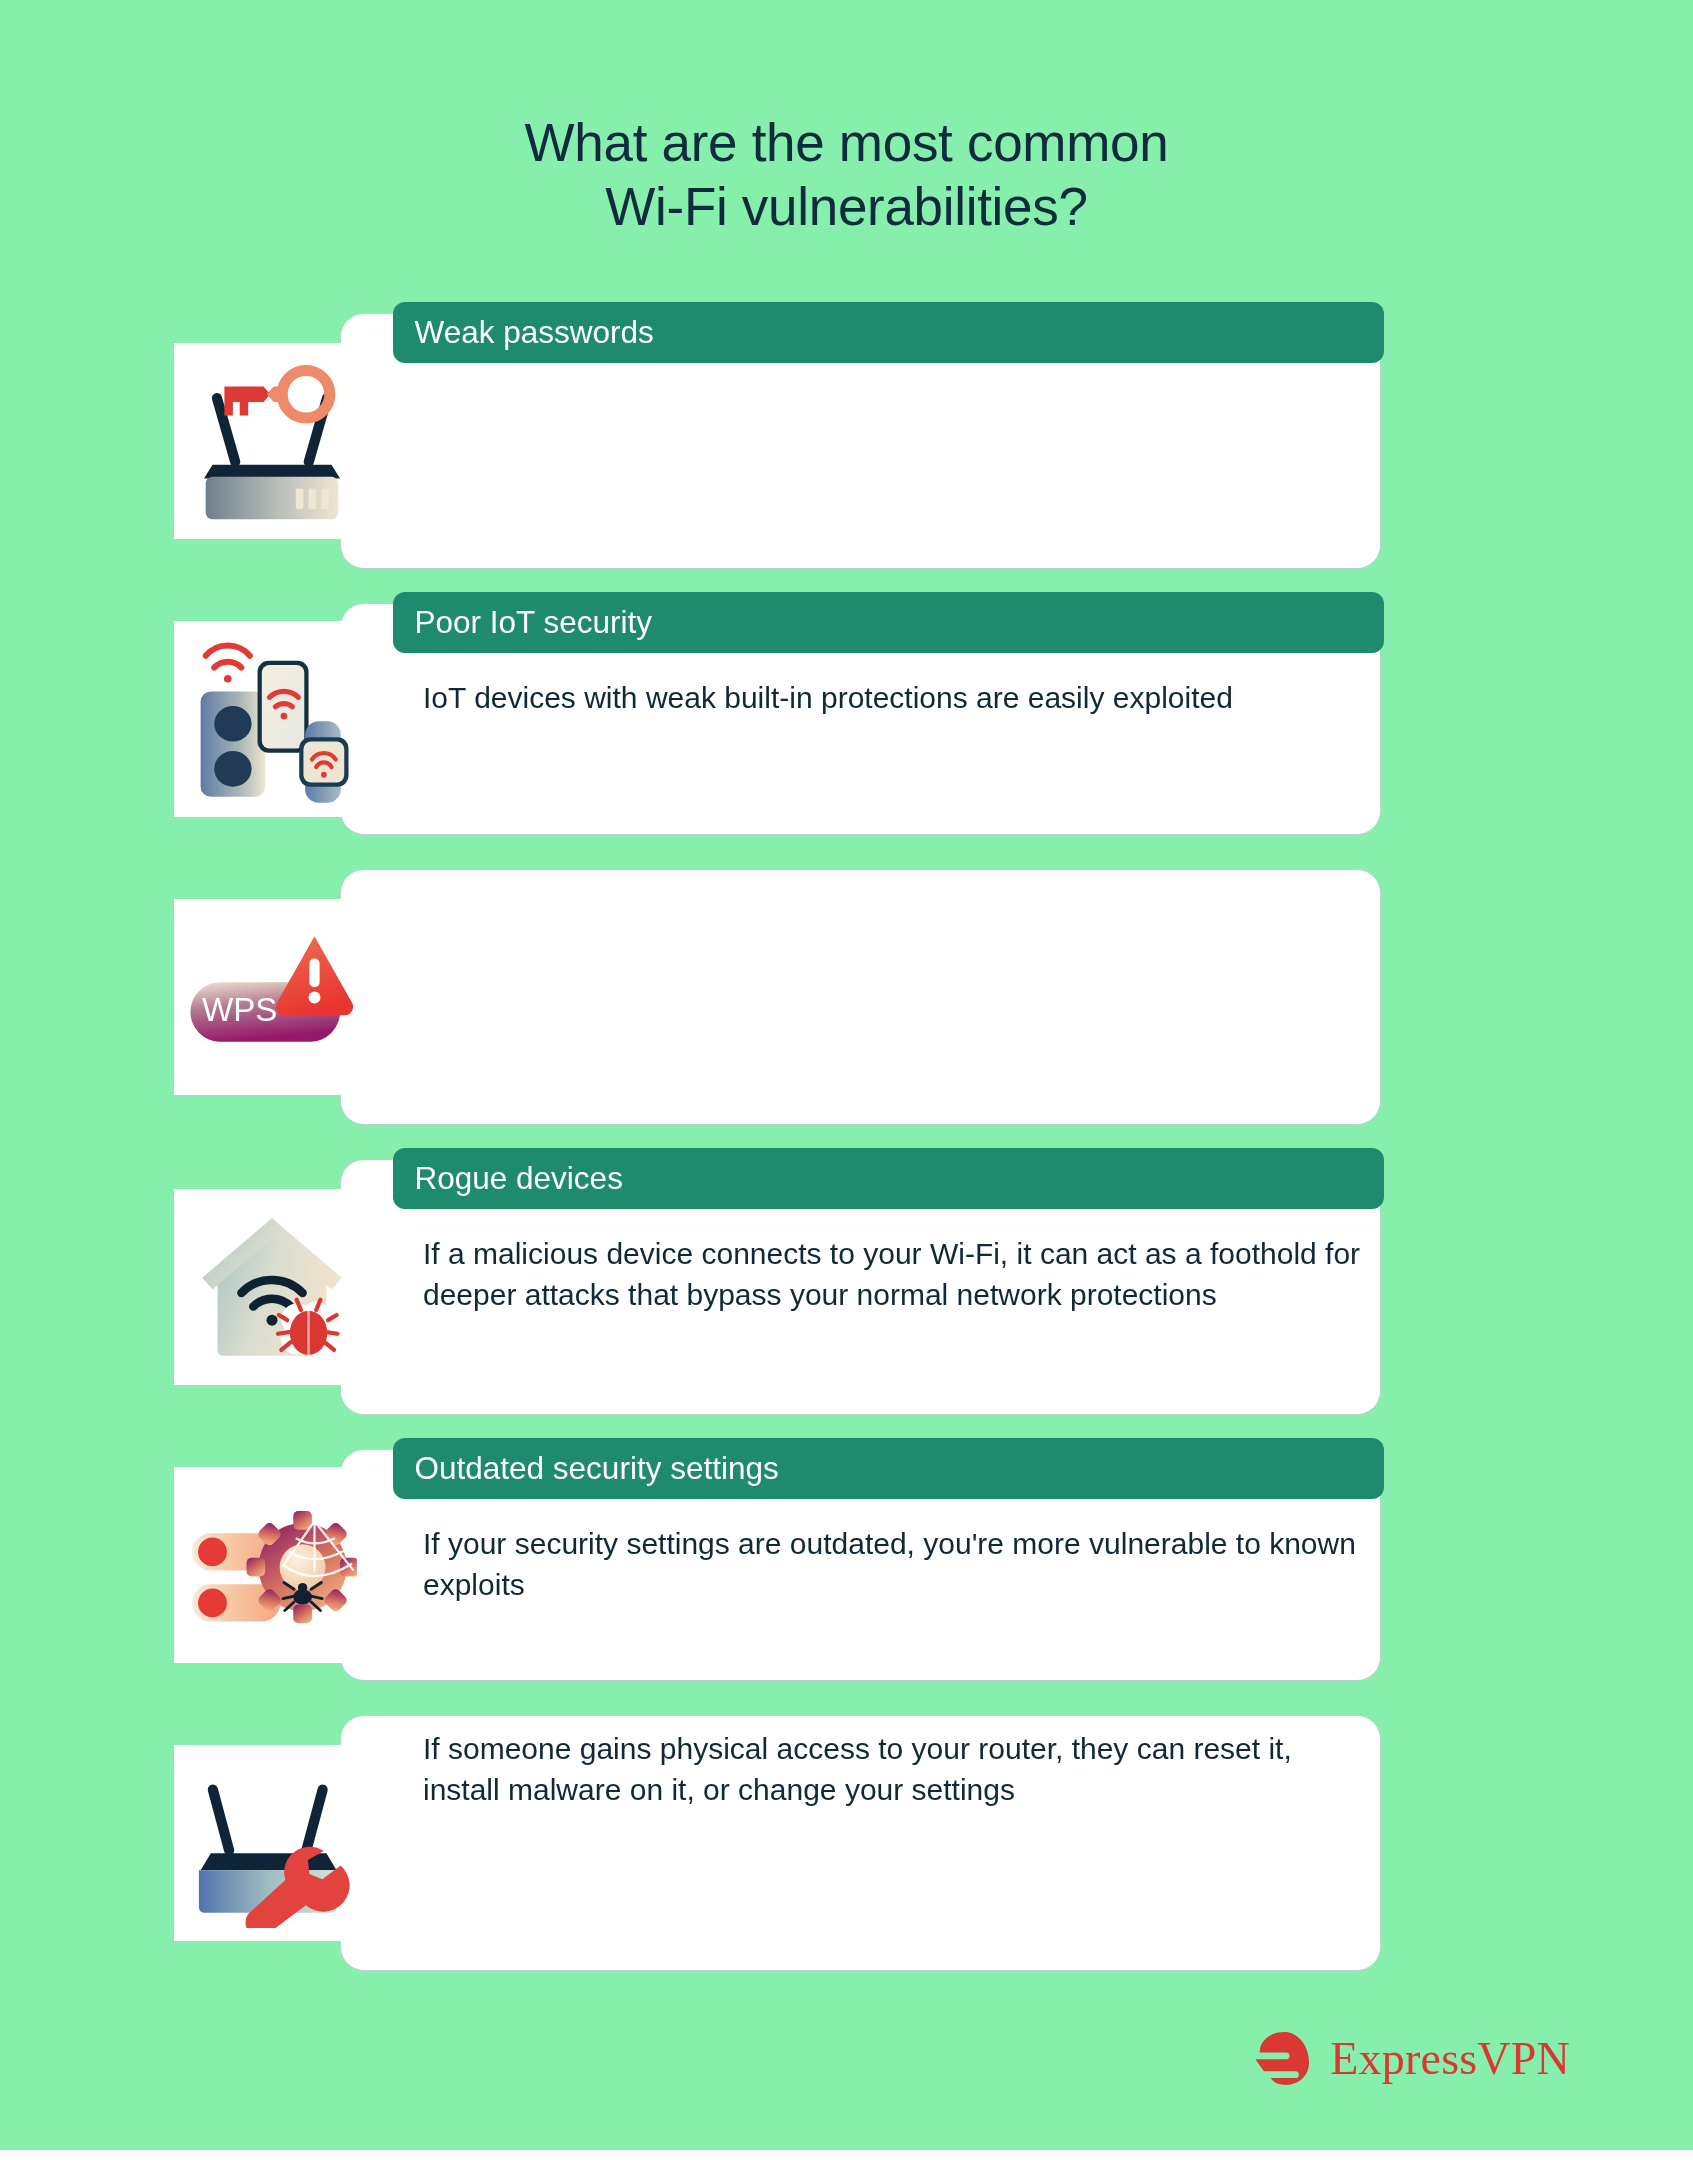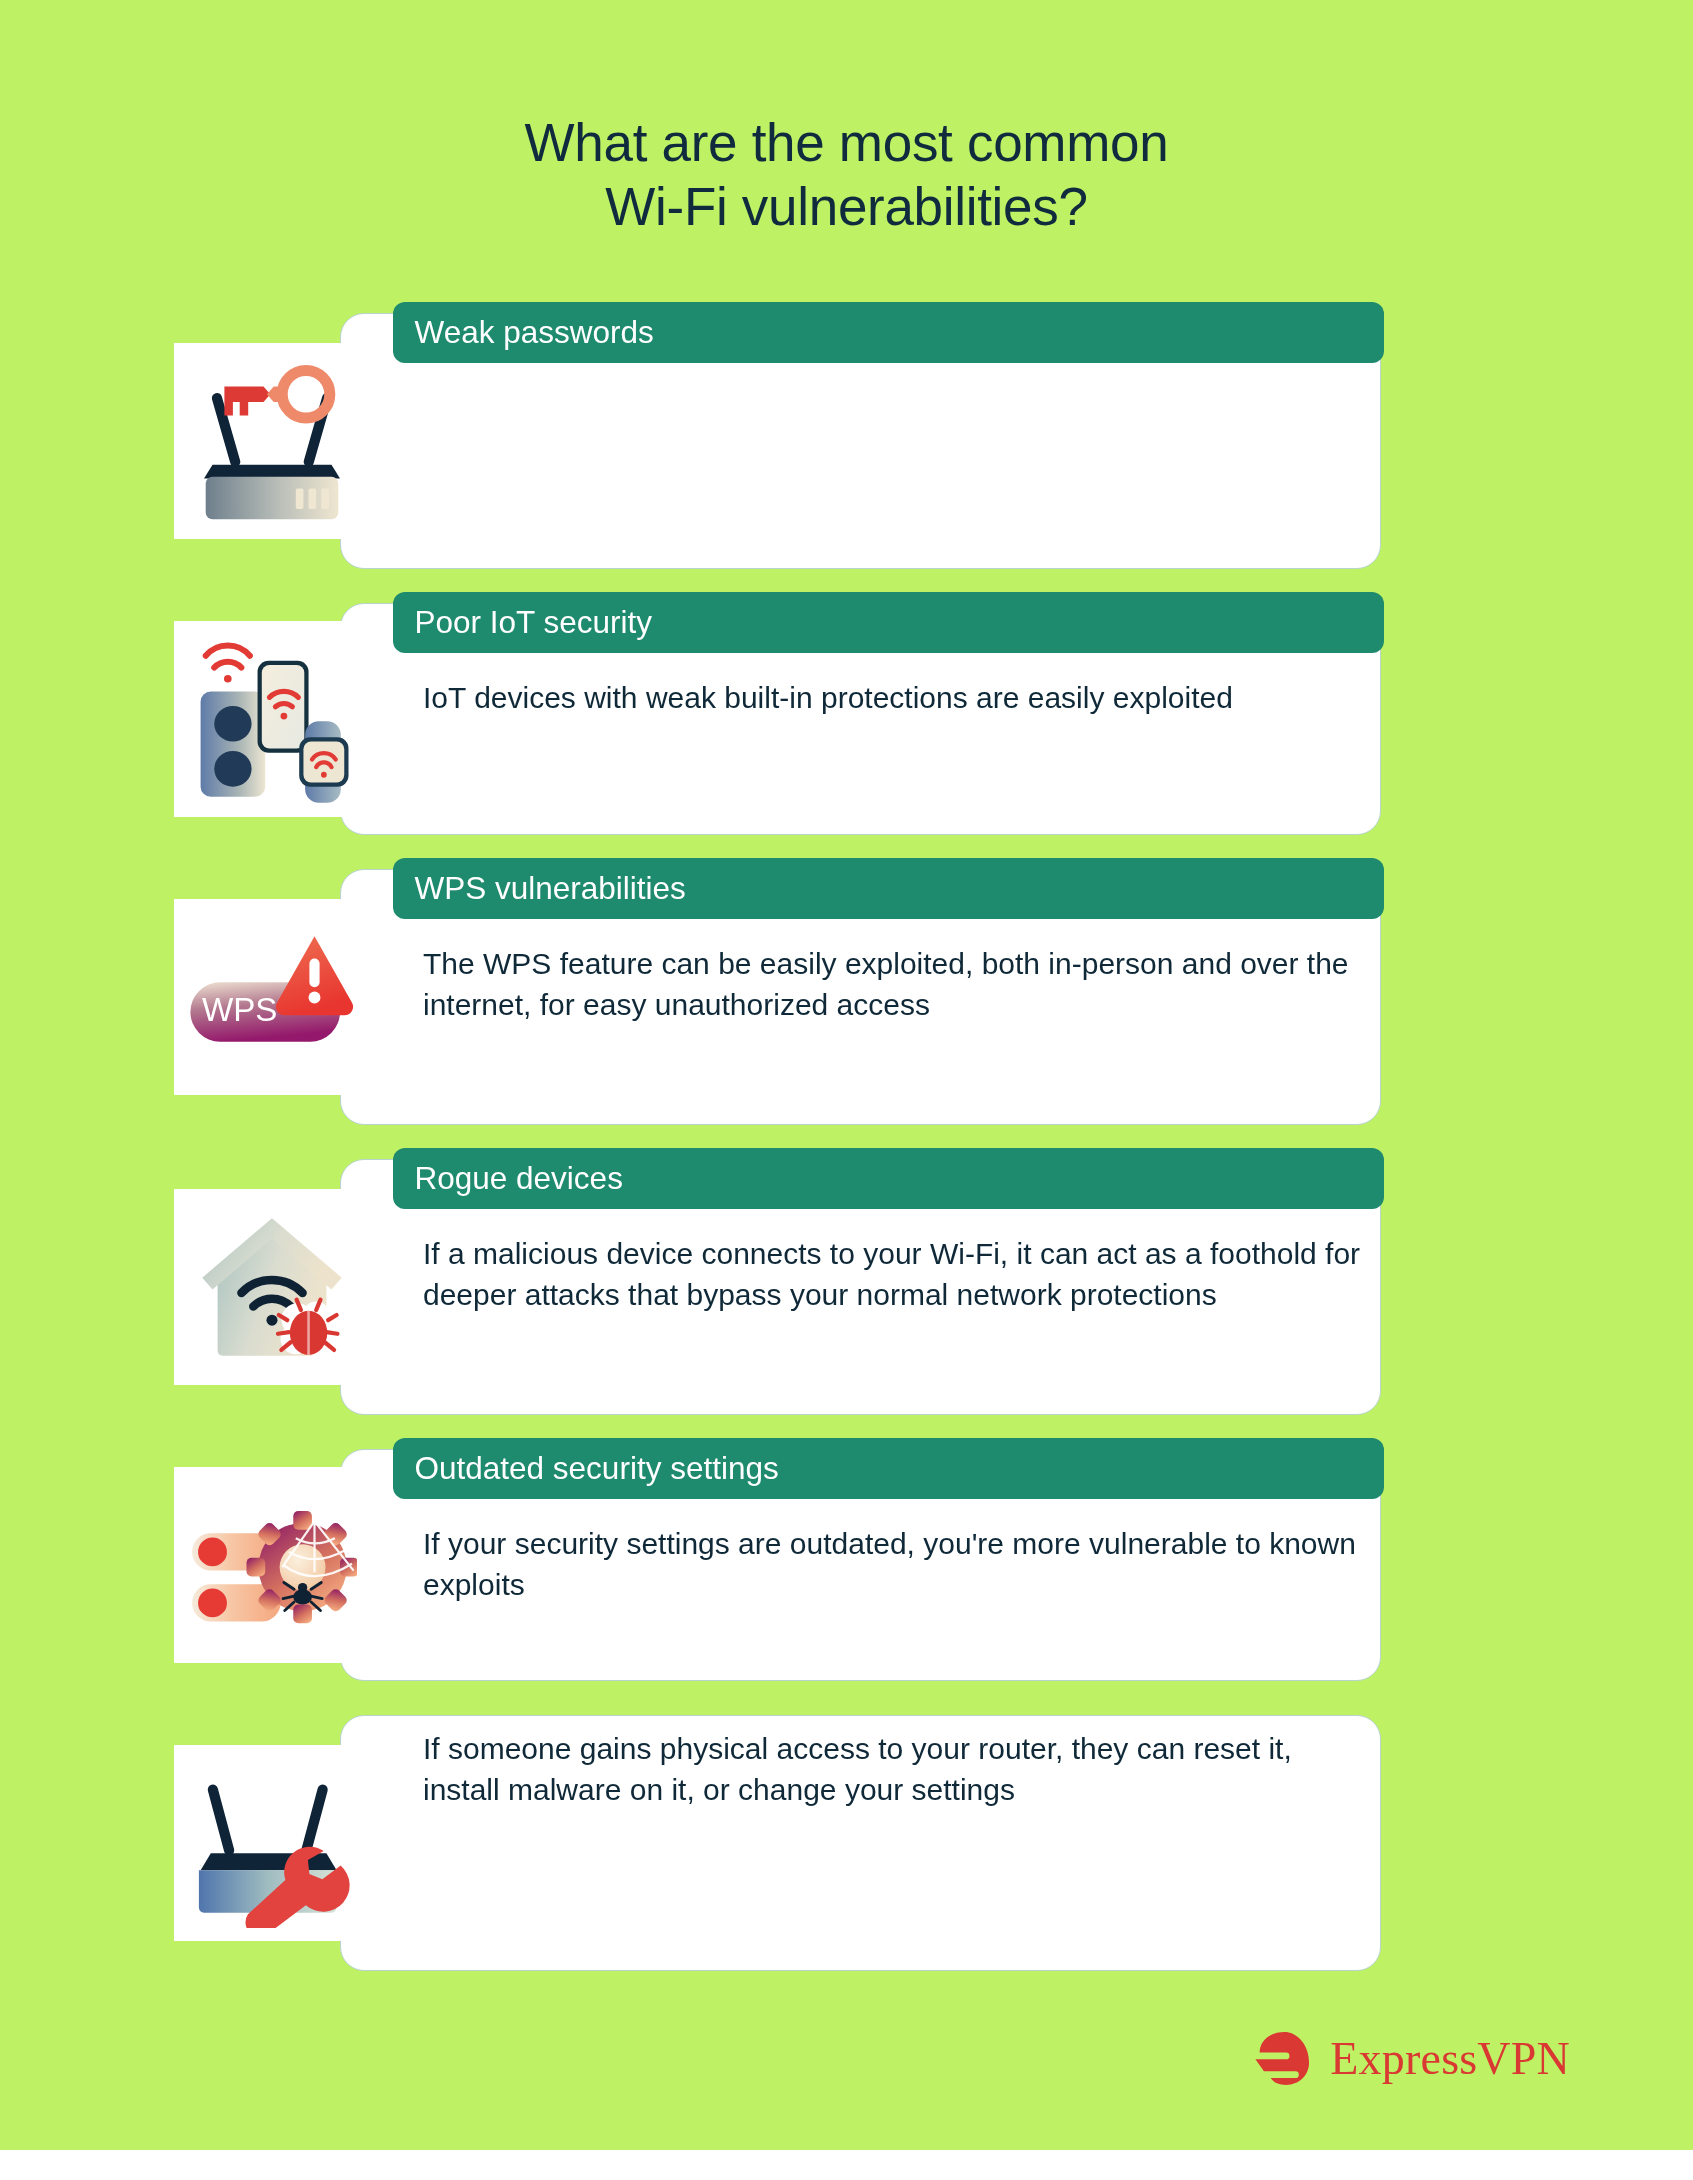--- a/index.html
+++ b/index.html
@@ -8,21 +8,21 @@
     width: 1693px;
     height: 2181px;
     background: #ffffff;
     font-family: "Liberation Sans", sans-serif;
   }
 
   .page {
     position: relative;
     width: 1693px;
     height: 2150px;
-    background: #bef264;
+    background: #86efac;
     overflow: hidden;
   }
 
   
   .title {
     position: absolute;
     top: 111px;
     left: 0;
     width: 1693px;
     text-align: center;
@@ -235,24 +235,20 @@
             </linearGradient>
           </defs>
 
           <rect x="4" y="72" width="176" height="70" rx="35" fill="url(#g-wps)"></rect>
           <text x="62" y="118" font-family="Liberation Sans, sans-serif" font-size="39" fill="#ffffff" text-anchor="middle">WPS</text>
 
           <path d="M150 18 L194 96 a10 10 0 0 1 -9 15 h-70 a10 10 0 0 1 -9 -15 Z" fill="url(#g-warn)"></path>
           <rect x="144" y="44" width="12" height="34" rx="6" fill="#ffffff"></rect>
           <circle cx="150" cy="90" r="7" fill="#ffffff"></circle>
         </svg>
-      </div>
-      <div class="card-body">
-        <div class="card-header">WPS vulnerabilities</div>
-        <div class="card-text">The WPS feature can be easily exploited, both in-person and over the internet, for easy unauthorized access</div>
       </div>
     </div>
 
     <div class="card h-tall">
       <div class="icon-wrap">
         <svg width="170" height="162" viewBox="0 0 200 190">
           <defs>
             <linearGradient id="g-house" x1="0" y1="0" x2="1" y2="0.4">
               <stop offset="0%" stop-color="#A9C3C1"></stop>
               <stop offset="55%" stop-color="#D9DCCF"></stop>

